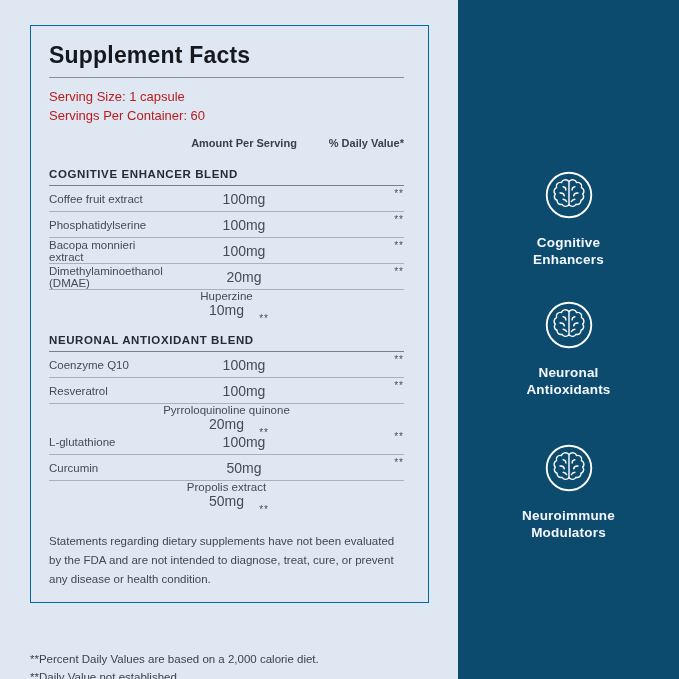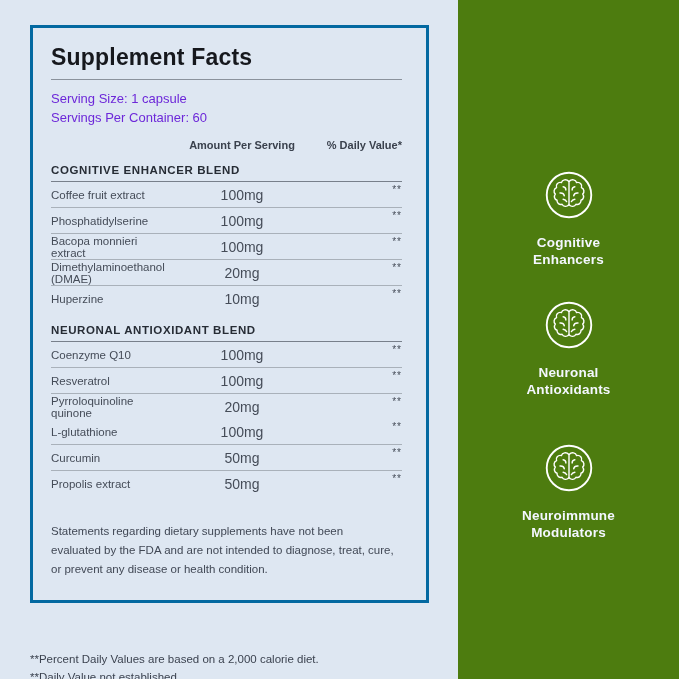--- a/index.html
+++ b/index.html
@@ -8,65 +8,65 @@
     width:679px;height:679px;
     background:#dee7f2;
     font-family:"Liberation Sans", sans-serif;
     overflow:hidden;
     color:#454c58;
   }
   
   .facts-box{
     position:absolute;left:30px;top:25px;
     width:399px;height:578px;
-    border:3px solid #0369a1;
+    border:1px solid #0369a1;
     box-sizing:border-box;
     background:#dee7f2;
     padding:16px 24px 0 18px;
   }
   .facts-title{
     font-size:23px;font-weight:700;color:#16181d;
     letter-spacing:0.2px;line-height:26px;
   }
   .title-rule{height:1px;background:#8a929c;margin-top:9px;}
-  .serving-block{margin-top:9px;font-size:13px;color:#6d28d9;line-height:19px;}
+  .serving-block{margin-top:9px;font-size:13px;color:#b91c1c;line-height:19px;}
   .col-heads{
     display:flex;align-items:flex-start;margin-top:12px;
     font-size:11px;font-weight:700;color:#3a414d;
   }
   .col-heads .spacer{flex:1;}
   .col-heads .amt-h{width:150px;text-align:center;}
   .col-heads .dv-h{width:85px;text-align:right;}
   .section-head{
-    margin-top:13px;
+    margin-top:19px;
     font-size:11.5px;font-weight:700;letter-spacing:0.6px;color:#262c35;
     padding-bottom:5px;border-bottom:1px solid #78808b;
   }
   .row{
     display:flex;align-items:center;height:25px;
     border-bottom:1px solid #a9b1ba;
     font-size:11.5px;color:#454c58;
   }
-  .row:last-child{border-bottom:none;}
+  .row:last-child{border-bottom:none;flex-direction:column;}
   .row .ing{flex:1;}
   .row .amt{width:150px;text-align:center;font-size:14px;}
   .row .dv{width:85px;text-align:right;font-size:10px;letter-spacing:1px;transform:translateY(-5px);}
   .disclaimer{
     margin-top:26px;font-size:11.5px;line-height:19px;color:#414855;
     padding-right:6px;
   }
   .footnotes{
     position:absolute;left:30px;top:650px;width:420px;
     font-size:11.5px;line-height:18px;color:#3c4350;
   }
   
   .right-panel{
     position:absolute;left:458px;top:0;
     width:221px;height:679px;
-    background:#4d7c0f;
+    background:#0c4a6e;
   }
   .rp-group{position:absolute;left:0;width:221px;display:flex;flex-direction:column;align-items:center;}
   .rp-group.g1{top:170px;}
   .rp-group.g2{top:300px;}
   .rp-group.g3{top:443px;}
   .rp-icon{width:50px;height:50px;}
   .rp-label{
     margin-top:14px;text-align:center;white-space:pre-line;
     color:#f4f7ff;font-size:13.5px;font-weight:600;line-height:17px;
     letter-spacing:0.2px;

